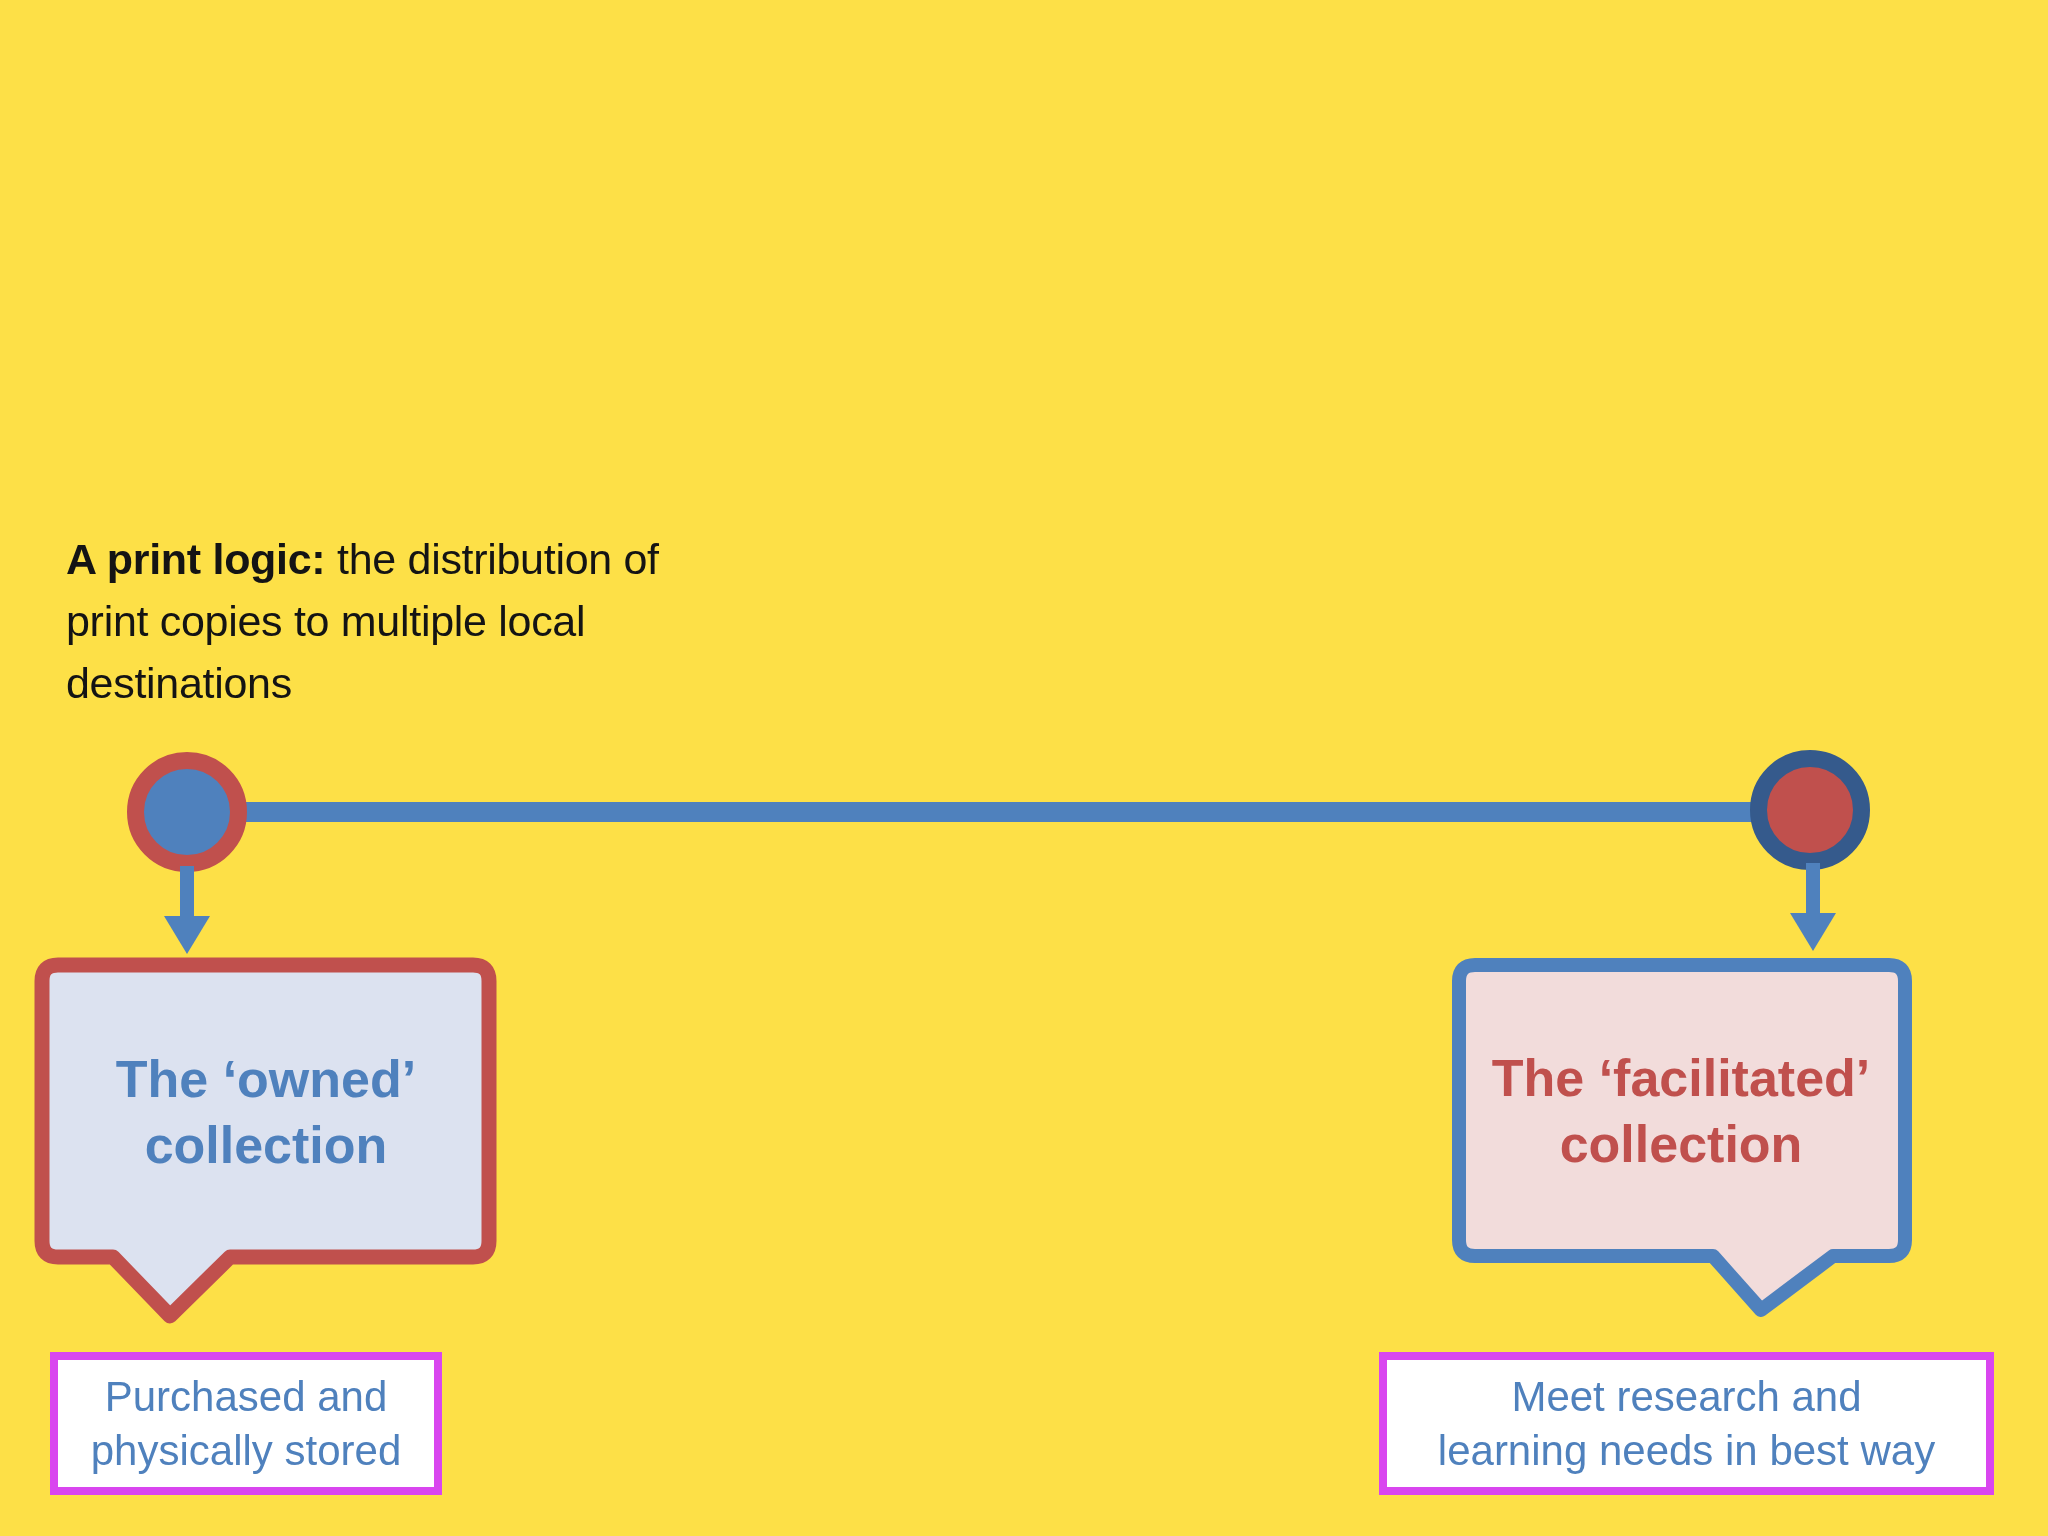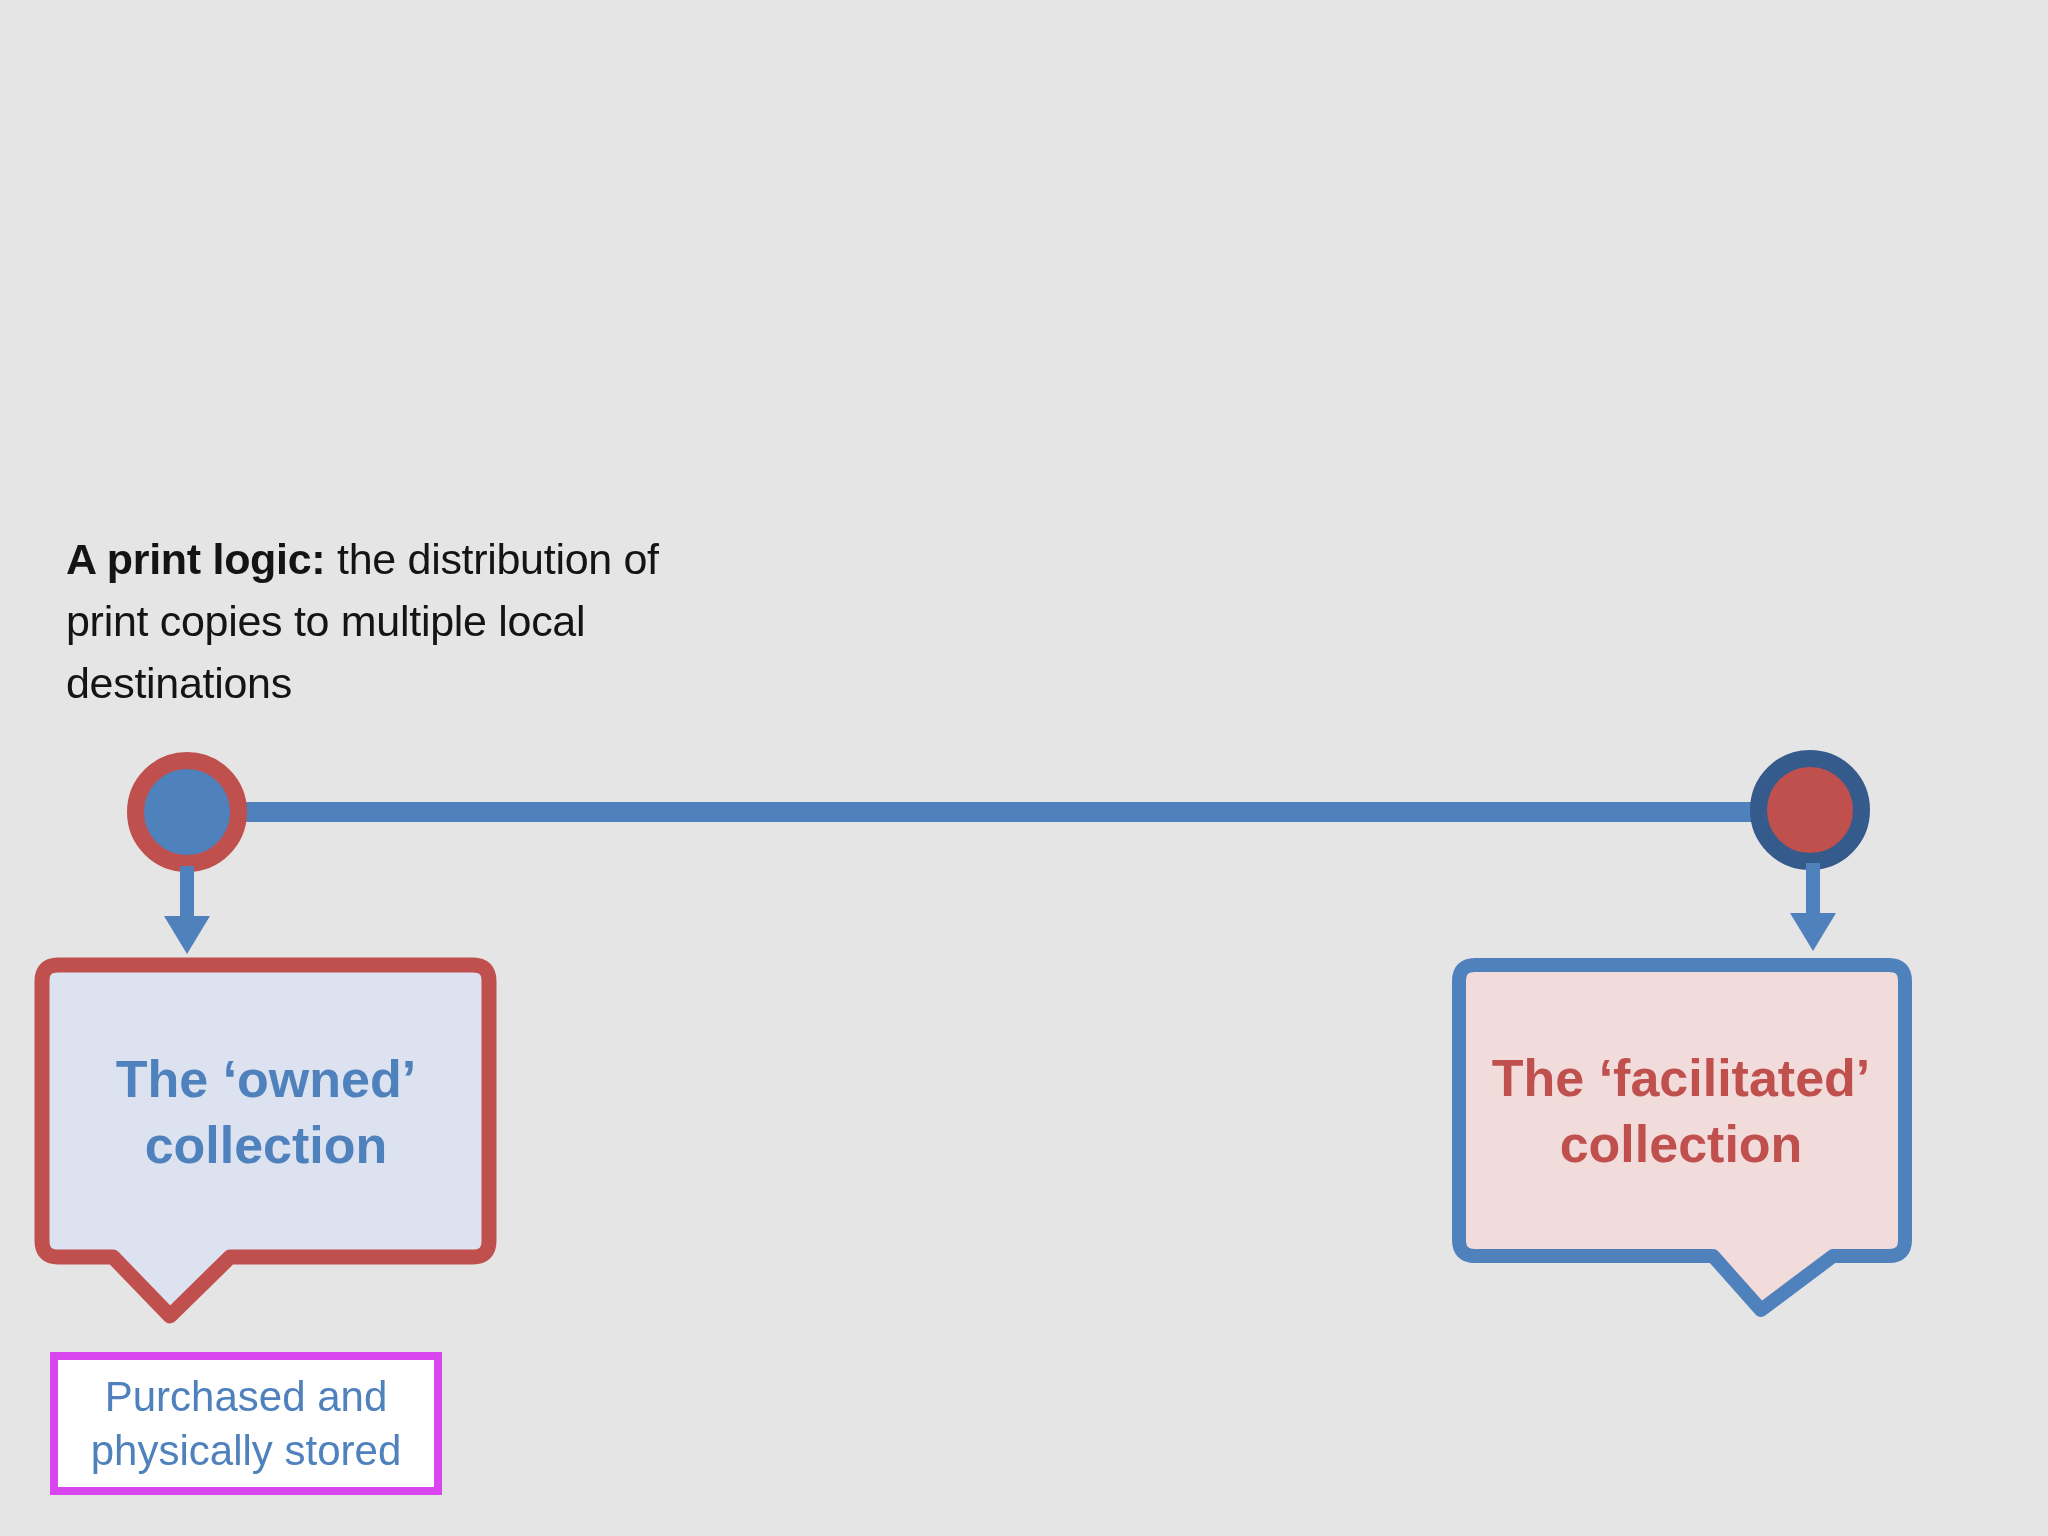--- a/index.html
+++ b/index.html
@@ -5,21 +5,21 @@
   html, body {
     margin: 0;
     padding: 0;
     background: #ffffff;
     font-family: "Liberation Sans", sans-serif;
   }
   #slide {
     position: relative;
     width: 2048px;
     height: 1536px;
-    background: #e5e5e5;
+    background: #fde047;
     overflow: hidden;
   }
   .abs { position: absolute; }
 
   
   .para {
     font-size: 43px;
     line-height: 62px;
     color: #141414;
     white-space: pre-line;
@@ -140,14 +140,16 @@
 collection</div>
 
   <svg class="abs" id="bubble-right-svg" width="480" height="390" viewBox="0 0 480 390">
     <path d="M 30 15 L 444 15 Q 460 15 460 31 L 460 290 Q 460 306 444 306 L 388 306 L 316 360 L 268 306 L 30 306 Q 14 306 14 290 L 14 31 Q 14 15 30 15 Z" fill="#f2dcdb" stroke="#4f81bd" stroke-width="14" stroke-linejoin="round"></path>
   </svg>
   <div class="abs bubble-text" id="bubble-right-text">The ‘facilitated’
 collection</div>
 
   <div class="abs note" id="note-left">Purchased and
 physically stored</div>
+  <div class="abs note" id="note-right">Meet research and
+learning needs in best way</div>
 
 </div>
 
 </body></html>

